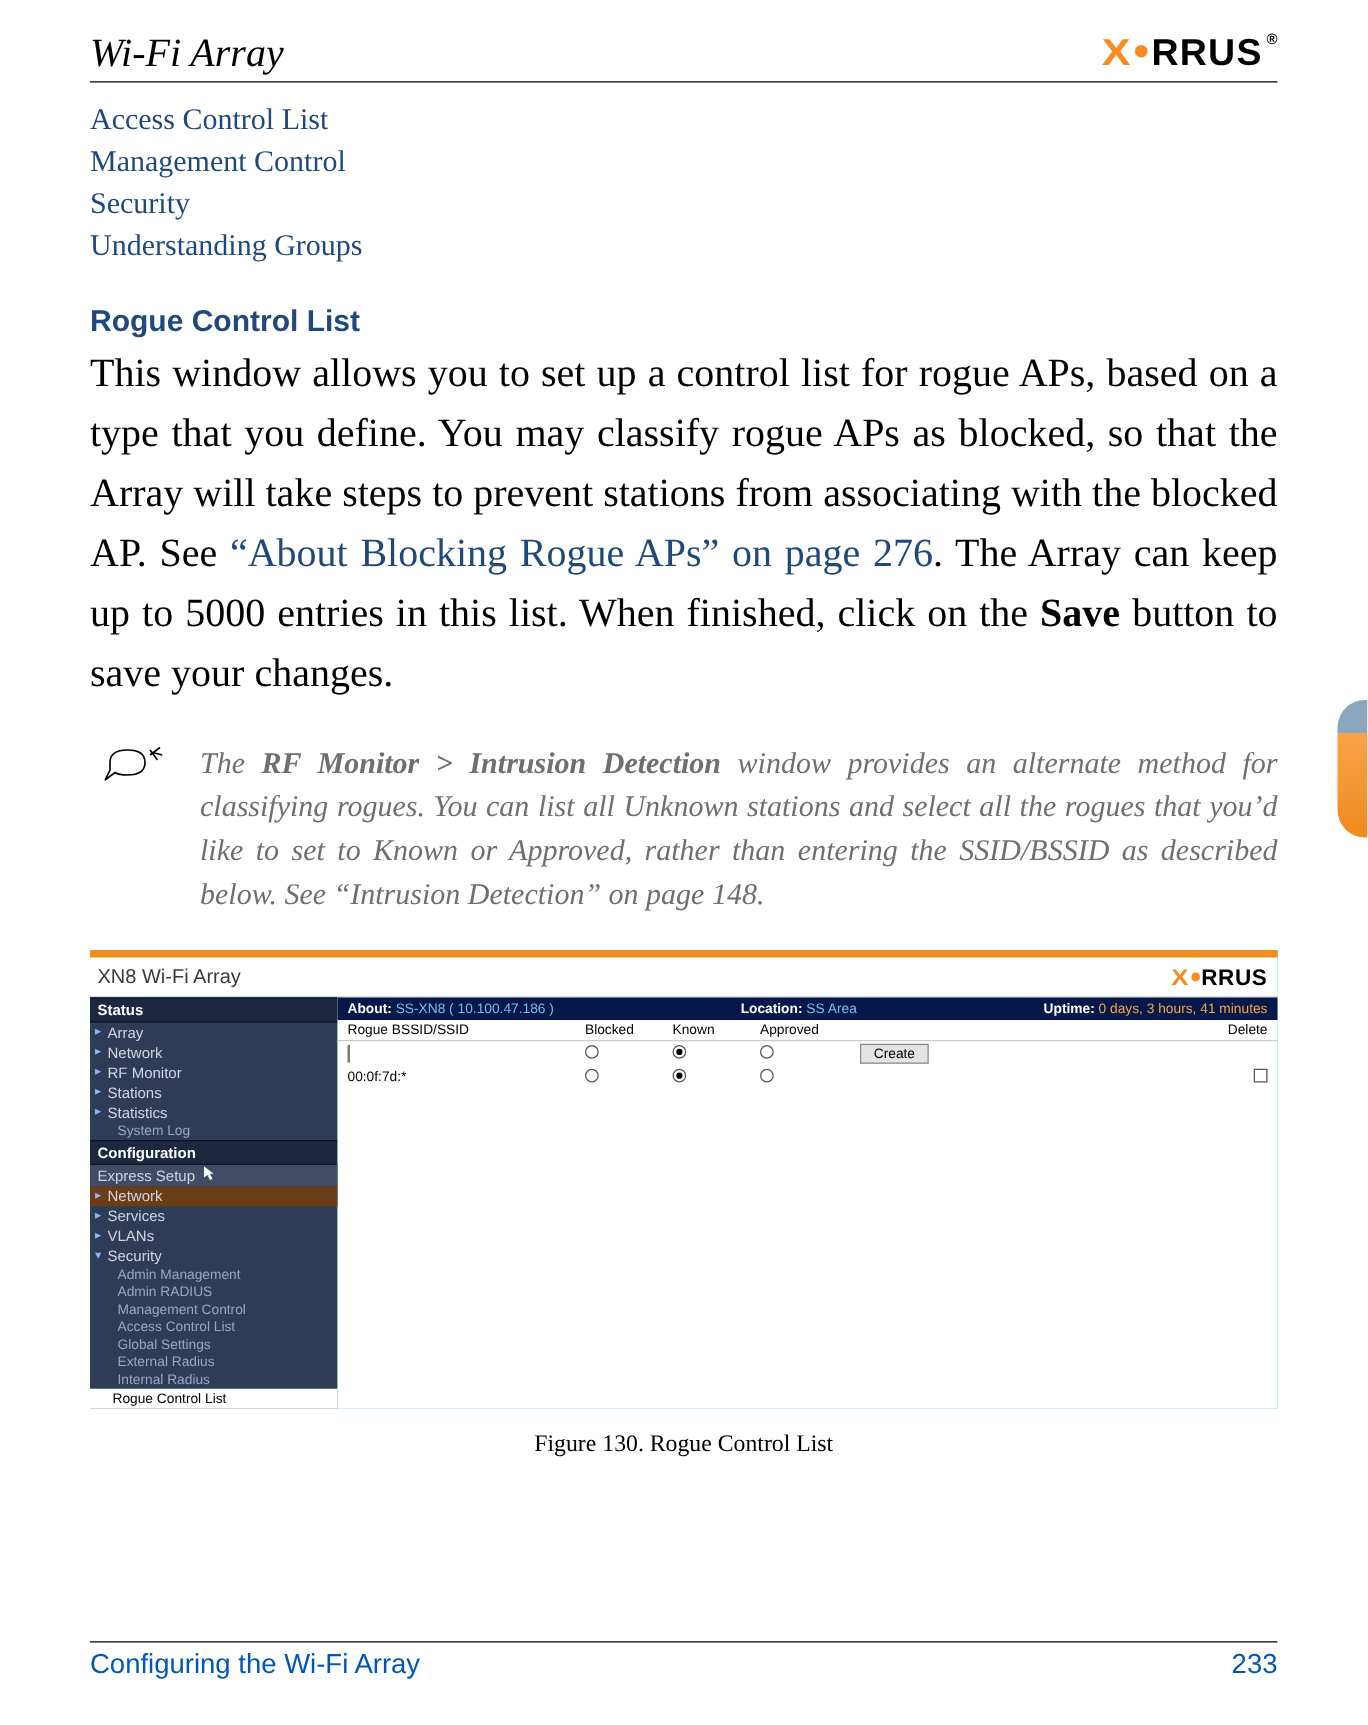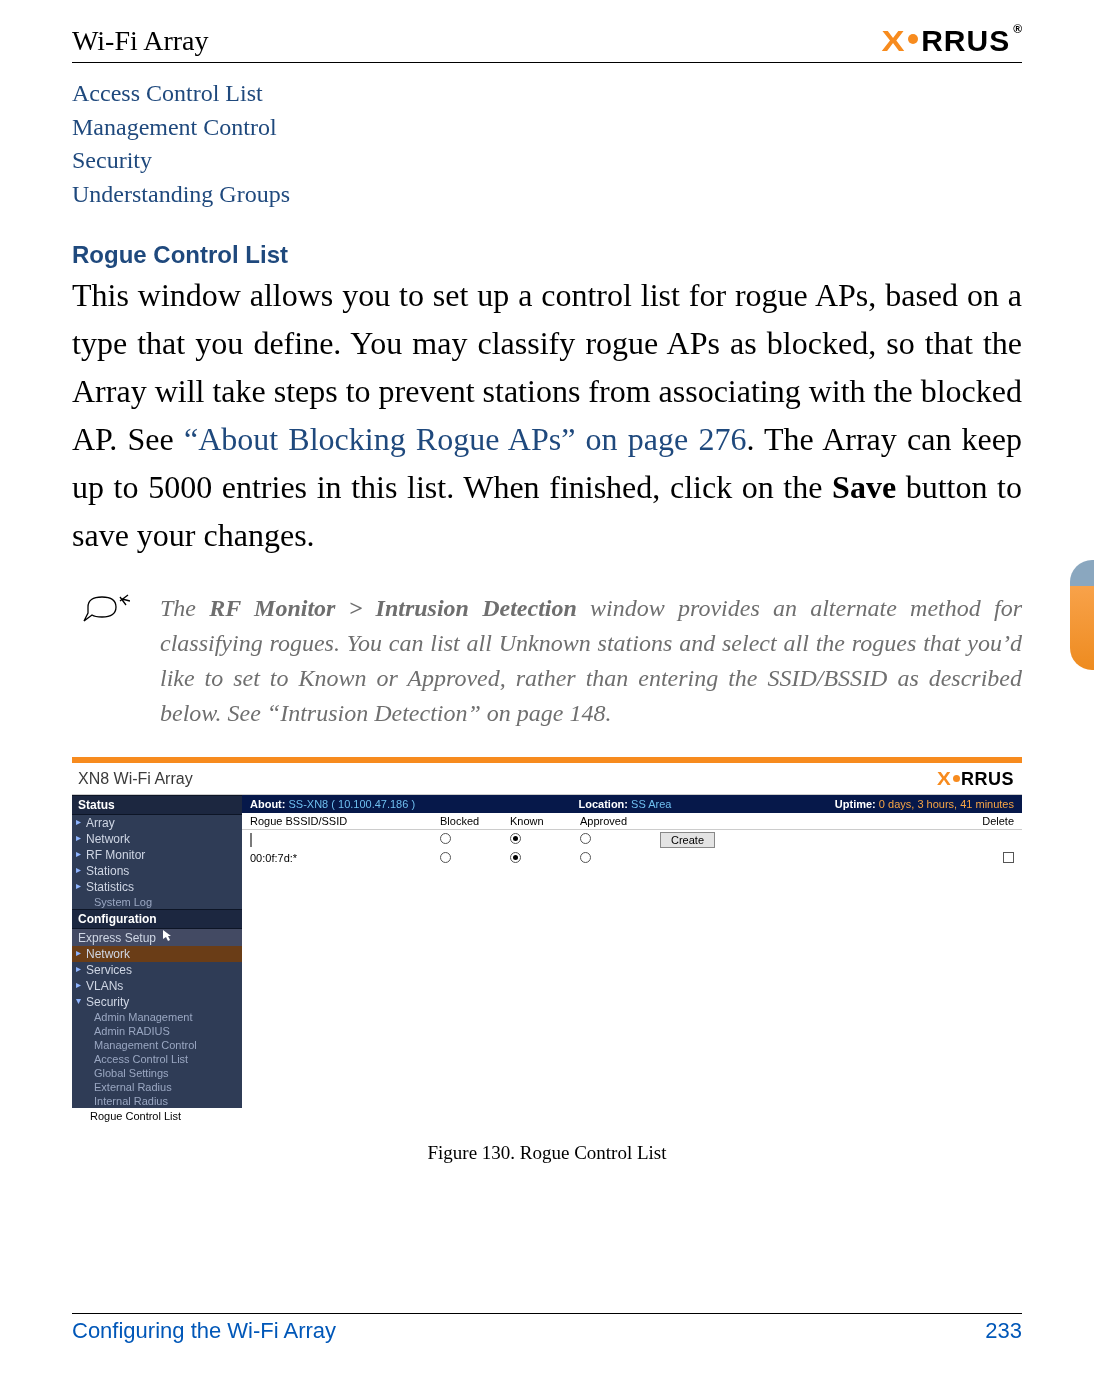--- a/index.html
+++ b/index.html
@@ -24,21 +24,21 @@
     padding:24px 72px 0 72px;
   }
   
   .page-header{
     display:flex;
     justify-content:space-between;
     align-items:center;
     border-bottom:1.5px solid #000;
     padding-bottom:4px;
   }
-  .hdr-title{font-size:28px;}
+  .hdr-title{font-size:32px;font-style:italic;}
   .brand-logo{display:flex;align-items:center;gap:2px;font-weight:900;font-family:Arial,Helvetica,sans-serif;font-size:30px;letter-spacing:1px;}
   .brand-x{color:var(--brand-orange);display:inline-block;transform:scaleX(1.15);}
   .brand-dot{width:10px;height:10px;background:var(--brand-orange);border-radius:50%;display:inline-block;position:relative;top:-2px;margin:0 1px 0 2px;}
   .brand-rest{color:#000;}
   .brand-tm{font-size:12px;position:relative;top:-12px;left:1px;}
   
   .xrefs{margin-top:14px;font-size:24px;line-height:1.4;}
   .xrefs div{color:var(--link-blue);}
   
   .section-h{font-family:Arial,Helvetica,sans-serif;font-weight:700;color:var(--link-blue);font-size:24px;margin-top:30px;}
@@ -54,21 +54,21 @@
   .side-tab{position:absolute;right:0;top:560px;width:24px;height:110px;border-top-left-radius:22px;border-bottom-left-radius:22px;background:linear-gradient(180deg,#8aa7bf 0%,#8aa7bf 24%,#f8a24a 24%,#ee8b1f 100%);}
   
   .figure{margin-top:26px;}
   .fig-box{border:0;background:#22c55e;}
   .fig-orange-bar{height:6px;background:var(--brand-orange);}
   .fig-titlebar{display:flex;justify-content:space-between;align-items:center;padding:6px 8px 4px 6px;background:#fff;border-bottom:1px solid #ccc;}
   .fig-title{font-family:Arial,Helvetica,sans-serif;font-size:16px;color:#3b3b3b;}
   .mini-logo{display:flex;align-items:center;font-family:Arial,Helvetica,sans-serif;font-weight:900;font-size:18px;letter-spacing:0.5px;}
   .mini-logo .brand-dot{width:7px;height:7px;top:-1px;}
   .fig-body{display:flex;font-family:Arial,Helvetica,sans-serif;font-size:12px;}
-  .fig-nav{width:170px;background:#2f3c56;color:#cfd6e4;}
+  .fig-nav{width:198px;background:#2f3c56;color:#cfd6e4;}
   .nav-sec{background:#1c2740;color:#fff;font-weight:700;padding:2px 6px;border-top:1px solid #0d1526;border-bottom:1px solid #0d1526;}
   .nav-item{padding:1px 6px 1px 14px;position:relative;}
   .nav-item::before{content:"▸";position:absolute;left:4px;top:1px;font-size:10px;color:#8fb5ff;}
   .nav-sub{padding:1px 6px 1px 22px;color:#9aa7c2;font-size:11px;}
   .nav-item.exp::before{content:"▾";}
   .nav-white{background:#fff;color:#000;padding:2px 6px 2px 18px;font-size:11px;}
   .nav-hl{background:#434a63;}
   .nav-hl-orange{background:#6a3d17;}
   .nav-item.plain::before{content:"";}
   .nav-cursor{display:inline-block;margin-left:4px;}

